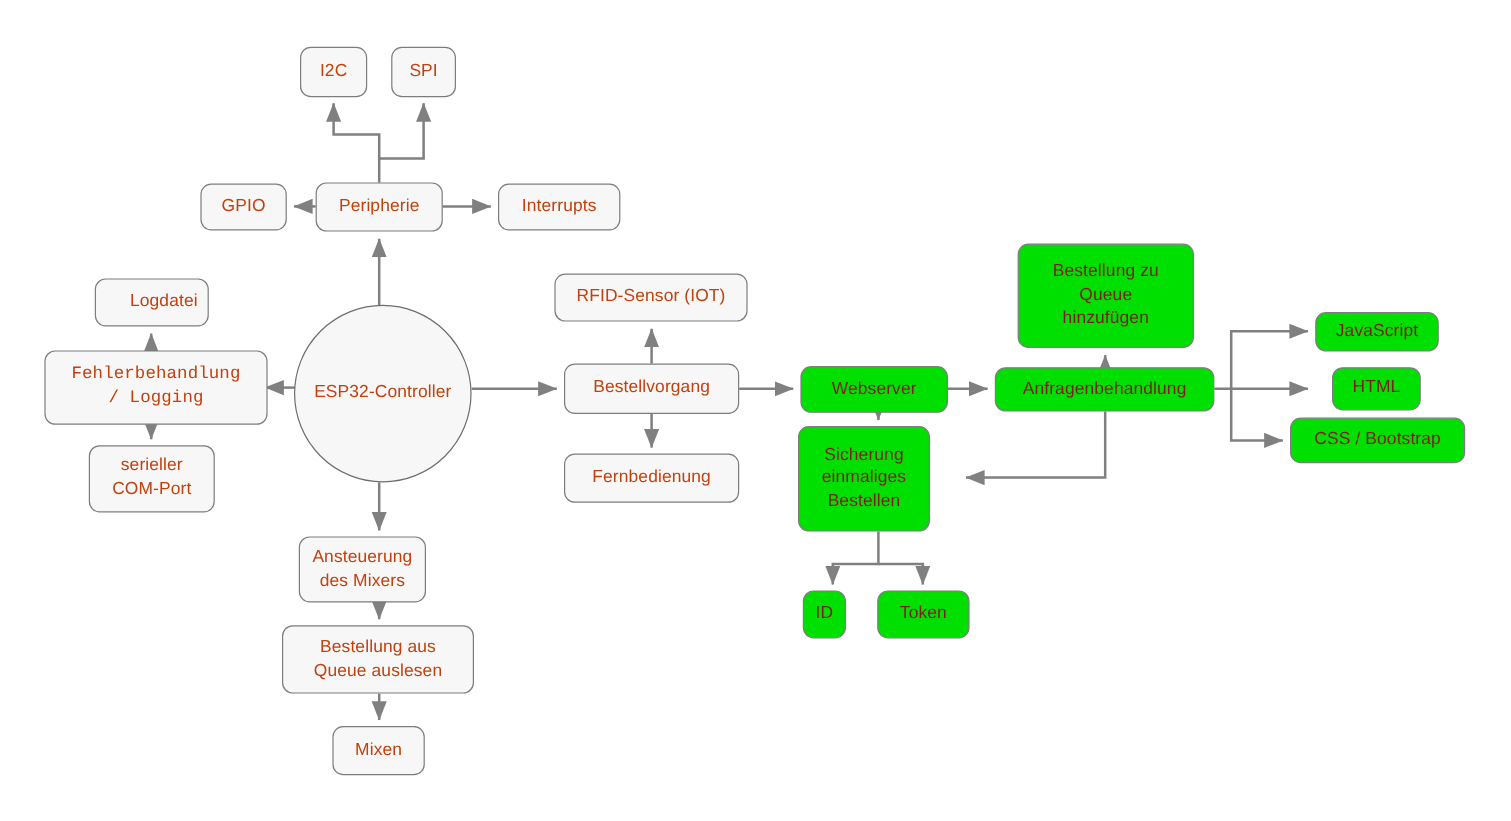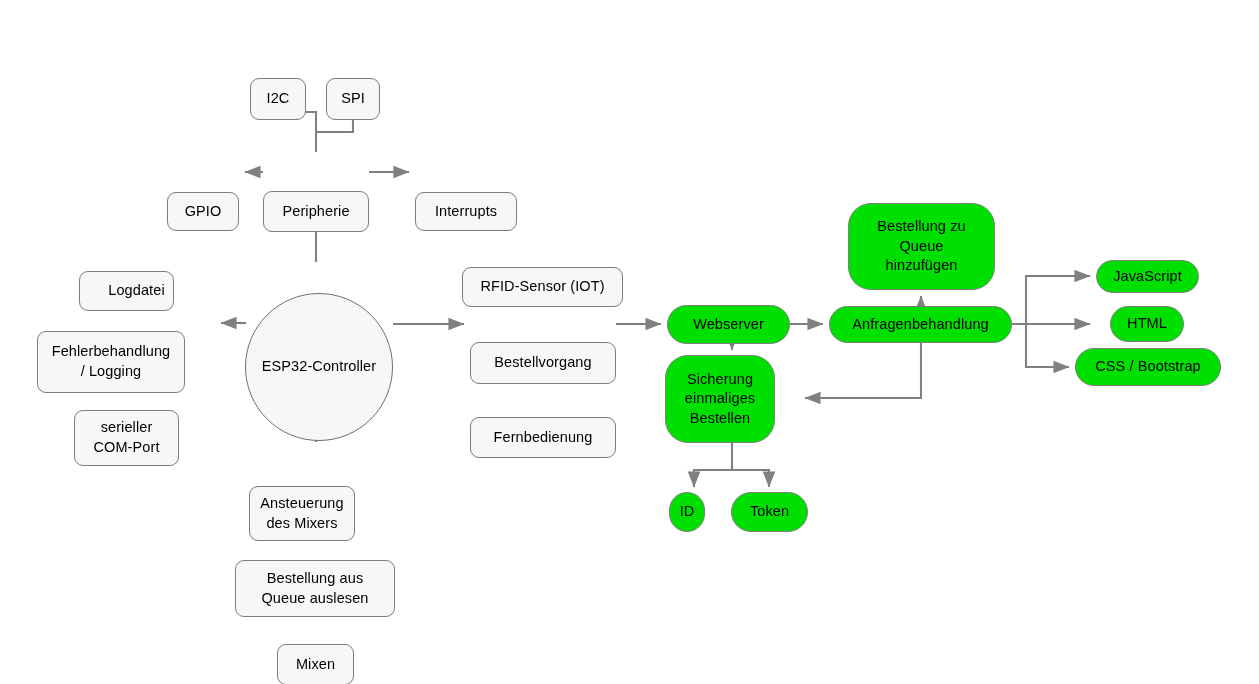--- a/index.html
+++ b/index.html
@@ -38,28 +38,26 @@
     font-size: 14.5px;
     line-height: 1.35;
     color: #3a3a3a;
     letter-spacing: 0.1px;
     white-space: pre-line;
     padding: 2px 4px;
   }
   .node.grey {
     background: #f7f7f7;
     border-color: #7d7d7d;
-    color: #000000;
-    margin-top: 39px;
+    color: #c2410c;
   }
   .node.green {
     background: #00e000;
     border-color: #7d7d7d;
-    color: #000000;
-    border-radius: 23px;
+    color: #7f1d1d;
   }
   .node.circle {
     border-radius: 50%;
     background: #f7f7f7;
     border-color: #6e6e6e;
   }
 </style>
 </head>
 <body>
 
@@ -118,21 +116,21 @@
       <path d="M732,470 L769,470 L769,487"></path>
     </g>
   </svg>
 
   <div class="node grey" style="left:250px;top:39px;width:56px;height:42px;">I2C</div>
   <div class="node grey" style="left:326px;top:39px;width:54px;height:42px;">SPI</div>
   <div class="node grey" style="left:167px;top:153px;width:72px;height:39px;">GPIO</div>
   <div class="node grey" style="left:263px;top:152px;width:106px;height:41px;">Peripherie</div>
   <div class="node grey" style="left:415px;top:153px;width:102px;height:39px;">Interrupts</div>
   <div class="node grey" style="left:79px;top:232px;width:95px;height:40px;padding-left:24px;">Logdatei</div>
-  <div class="node grey" style="left:37px;top:292px;width:148px;height:62px;">Fehlerbehandlung
+  <div class="node grey" style="left:37px;top:292px;width:186px;height:62px;font-family:Liberation Mono, monospace;">Fehlerbehandlung
 / Logging</div>
   <div class="node grey" style="left:74px;top:371px;width:105px;height:56px;">serieller
 COM-Port</div>
   <div class="node grey circle" style="left:245px;top:254px;width:148px;height:148px;">ESP32-Controller</div>
   <div class="node grey" style="left:249px;top:447px;width:106px;height:55px;">Ansteuerung
 des Mixers</div>
   <div class="node grey" style="left:235px;top:521px;width:160px;height:57px;">Bestellung aus
 Queue auslesen</div>
   <div class="node grey" style="left:277px;top:605px;width:77px;height:41px;">Mixen</div>
   <div class="node grey" style="left:462px;top:228px;width:161px;height:40px;">RFID-Sensor (IOT)</div>

